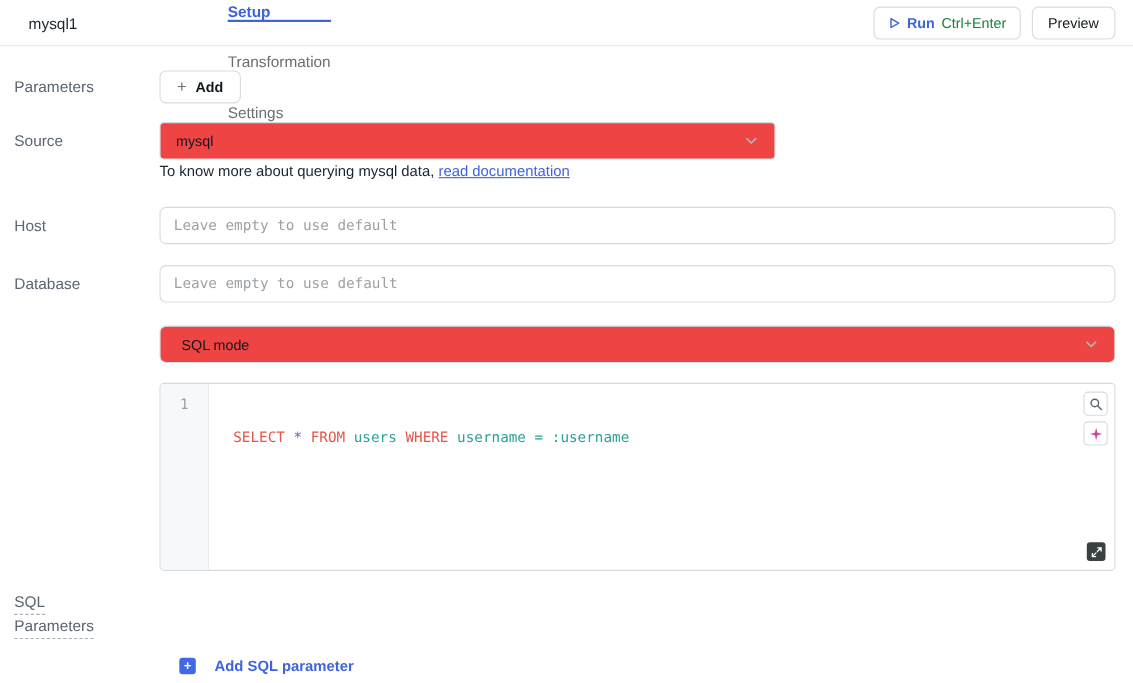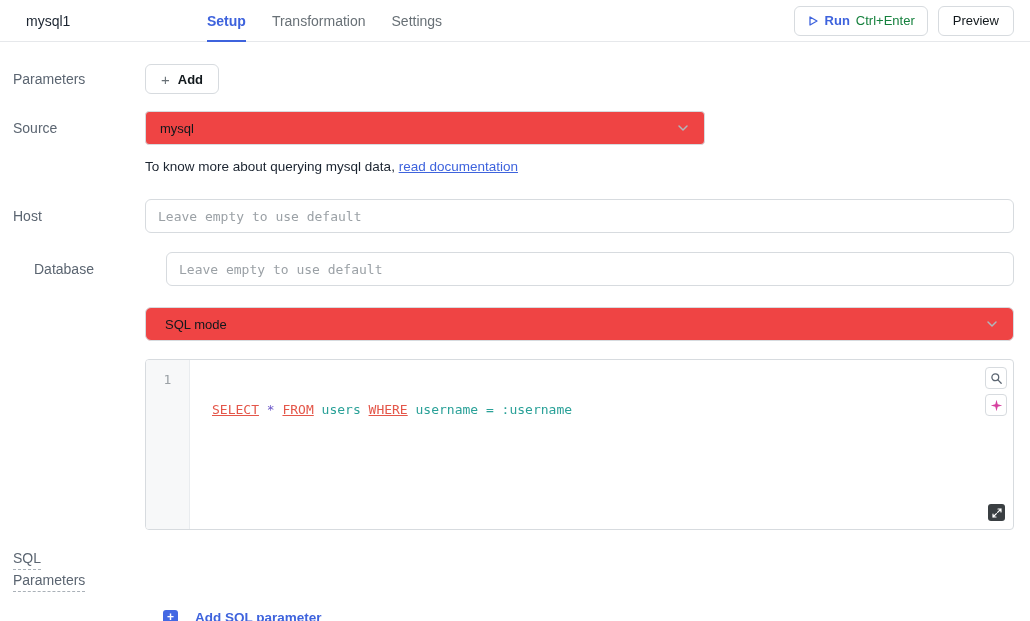--- a/index.html
+++ b/index.html
@@ -3,21 +3,21 @@
 <meta charset="utf-8">
 <style>
   * { margin:0; padding:0; box-sizing:border-box; }
   html,body { width:1030px; height:621px; background:#ffffff; overflow:hidden;
     font-family:"Liberation Sans", sans-serif; color:#11181c; }
 
   
   .header { display:flex; align-items:center; height:42px; padding:0 16px 0 26px;
     border-bottom:1px solid #e6e8eb; background:#fff; }
   .q-title { width:181px; font-size:14px; font-weight:500; color:#1b2430; }
-  .tabs { display:flex; gap:26px; height:42px; }
+  .tabs { display:flex; gap:26px; height:42px;flex-direction:column; }
   .tab { display:flex; align-items:center; height:42px; font-size:14px; color:#687076;
     cursor:pointer; border-bottom:2px solid transparent; padding-top:2px; }
   .tab.active { color:#3E63DD; font-weight:600; border-bottom:2px solid #3E63DD; }
   .header-actions { margin-left:auto; display:flex; gap:10px; align-items:center; }
   .btn { display:inline-flex; align-items:center; gap:6px; height:30px; padding:0 12px;
     background:#fff; border:1px solid #d7dbdf; border-radius:6px; font-size:13px; cursor:pointer;
     font-family:"Liberation Sans", sans-serif; }
   .run-label { color:#3E63DD; font-weight:600; }
   .run-shortcut { color:#15803d; }
   .preview-btn { padding:0 14px; font-weight:500; color:#11181c; }
@@ -31,43 +31,43 @@
   .add-btn { display:inline-flex; align-items:center; gap:8px; height:30px; padding:0 15px;
     border:1px solid #d7dbdf; border-radius:6px; background:#fff; font-size:13px; font-weight:600;
     color:#11181c; cursor:pointer; font-family:"Liberation Sans", sans-serif;}
   .add-btn .plus { color:#687076; font-weight:400; font-size:15px; }
 
   .row-source { margin-top:17px; }
   .select { height:34px; border:1px solid #d7dbdf; border-radius:4px; background:#ef4444;
     display:flex; align-items:center; justify-content:space-between; padding:0 14px;
     font-size:13px; color:#11181c; cursor:pointer; }
   .select.src { width:560px; }
-  .help-row { margin-top:14px; }
+  .help-row { margin-top:3px; }
   .help { font-size:13.5px; color:#1b2430; }
   .help a { color:#3E63DD; text-decoration:underline; cursor:pointer; }
 
   .row-host { margin-top:25px; }
-  .row-db { margin-top:19px;padding-left:21px; }
+  .row-db { margin-top:19px; }
   .txt-input { width:100%; height:34px; border:1px solid #d7dbdf; border-radius:6px;
     padding:0 12px; font-family:"DejaVu Sans Mono", monospace; font-size:13px; color:#11181c;
     outline:none; background:#fff; }
   .txt-input::placeholder { color:#9ba1a6; }
 
   .row-mode { margin-top:21px;border-radius:16px; }
   .select.mode { width:100%; border-radius:6px; padding:0 14px 0 19px; }
 
   
   .row-editor { margin-top:18px; }
   .editor { position:relative; display:flex; height:171px; border:1px solid #d7dbdf;
     border-radius:4px; overflow:hidden; background:#fff; }
   .gutter { width:44px; background:#f7f8f9; border-right:1px solid #e9ecef; padding-top:12px;
     text-align:center; font-family:"DejaVu Sans Mono", monospace; font-size:13px; color:#9ba1a6; }
   .code-area { flex:1; padding:12px 0 0 22px; font-family:"DejaVu Sans Mono", monospace;
     font-size:13px; white-space:pre; cursor:text; }
-  .tok-keyword { color:#E45649;text-decoration:underline; }
+  .tok-keyword { color:#E45649; }
   .tok-identifier { color:#2AA198; }
   .tok-star { color:#6B57C9; }
   .tok-plain { color:#383A42; }
   .ed-btns { position:absolute; top:7px; right:6px; display:flex; flex-direction:column; gap:5px; }
   .ed-btn { width:22px; height:22px; border:1px solid #d7dbdf; border-radius:4px; background:#fff;
     display:flex; align-items:center; justify-content:center; cursor:pointer; padding:0; }
   .expand-btn { position:absolute; right:8px; bottom:8px; width:17px; height:17px;
     background:#3a3f42; border:none; border-radius:3px; display:flex; align-items:center;
     justify-content:center; cursor:pointer; padding:0; }
 

